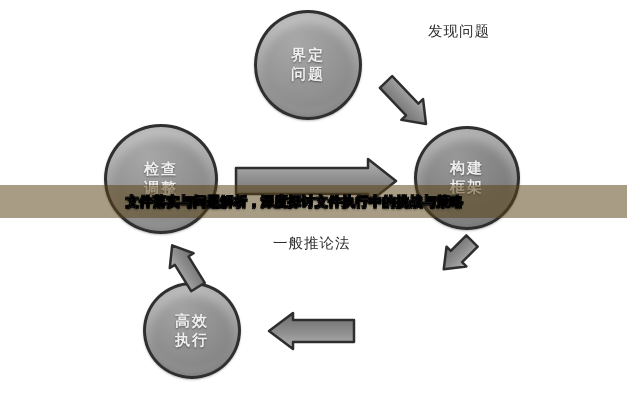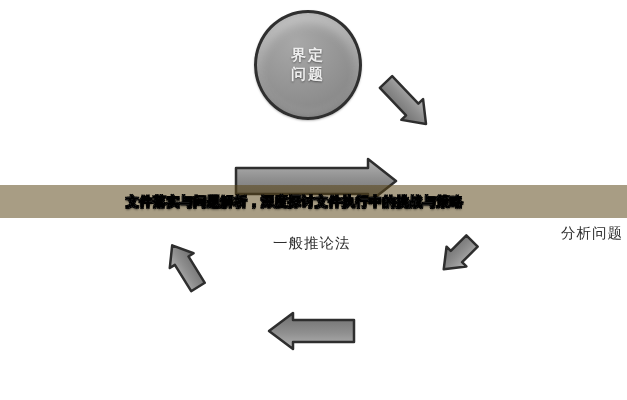--- a/index.html
+++ b/index.html
@@ -88,22 +88,34 @@
 </head>
 <body>
 
 <div class="canvas">
 
   <div class="node node-define">
     <span>界定</span>
     <span>问题</span>
   </div>
 
+  <div class="node node-check">
+    <span>检查</span>
+    <span>调整</span>
+  </div>
 
+  <div class="node node-framework">
+    <span>构建</span>
+    <span>框架</span>
+  </div>
 
+  <div class="node node-execute">
+    <span>高效</span>
+    <span>执行</span>
+  </div>
 
 
   <svg class="arrows" viewBox="0 0 627 400">
     <defs>
       <linearGradient id="arrowGrad" x1="0" y1="0" x2="0" y2="1">
         <stop offset="0" stop-color="#b4b4b4"></stop>
         <stop offset="0.45" stop-color="#8f8f8f"></stop>
         <stop offset="1" stop-color="#6d6d6d"></stop>
       </linearGradient>
     </defs>
@@ -112,20 +124,20 @@
 
     <path d="M0,-13 L132,-13 L132,-22 L160,0 L132,22 L132,13 L0,13 Z" transform="translate(236,181)" fill="url(#arrowGrad)" stroke="#2e2e2e" stroke-width="2.5" stroke-linejoin="round"></path>
 
     <path d="M0,-8 L22,-8 L22,-14 L40,0 L22,14 L22,8 L0,8 Z" transform="translate(472,241) rotate(135)" fill="url(#arrowGrad)" stroke="#2e2e2e" stroke-width="2.5" stroke-linejoin="round"></path>
 
     <path d="M0,-11 L61,-11 L61,-18 L85,0 L61,18 L61,11 L0,11 Z" transform="translate(354,331) rotate(180)" fill="url(#arrowGrad)" stroke="#2e2e2e" stroke-width="2.5" stroke-linejoin="round"></path>
 
     <path d="M0,-8 L31,-8 L31,-14 L49,0 L31,14 L31,8 L0,8 Z" transform="translate(198,287) rotate(-121.8)" fill="url(#arrowGrad)" stroke="#2e2e2e" stroke-width="2.5" stroke-linejoin="round"></path>
   </svg>
 
-  <div class="diagram-label label-analyze">分析问题</div>
+  <div class="diagram-label label-discover">发现问题</div>
   <div class="diagram-label label-method">一般推论法</div>
 
   <div class="banner">
     <span class="banner-text">文件落实与问题解析，深度探讨文件执行中的挑战与策略</span>
   </div>
 
 </div>
 
 </body></html>

